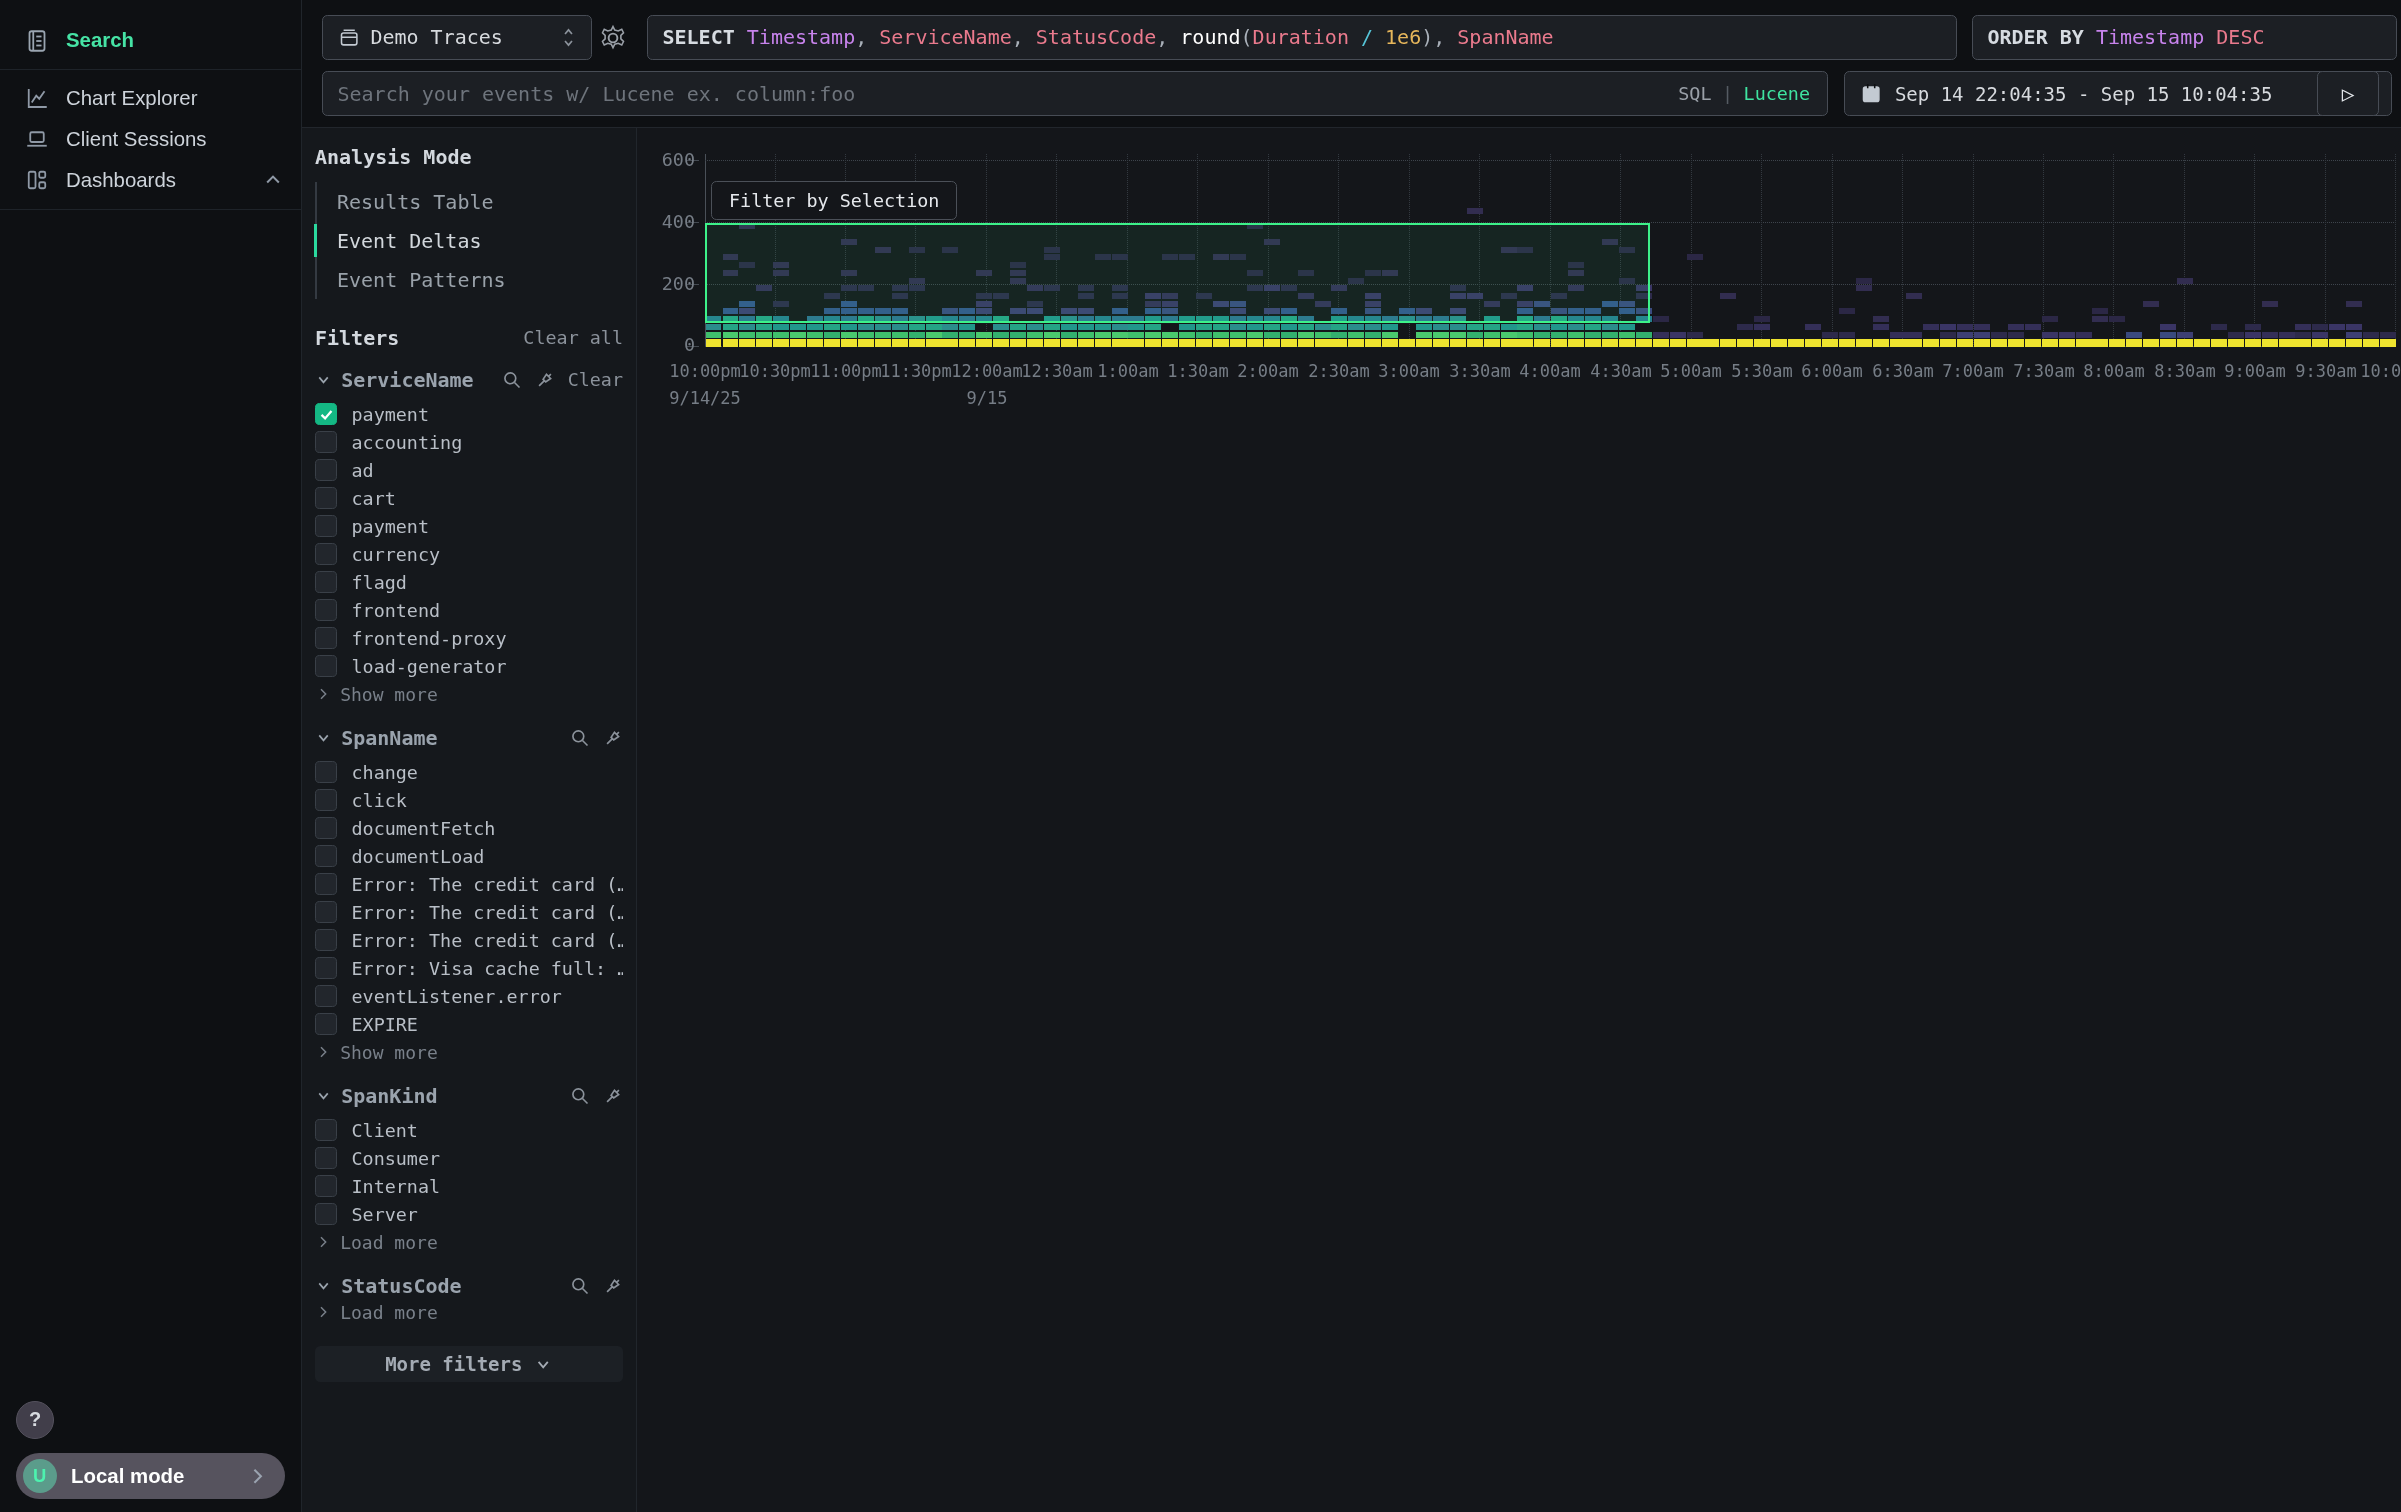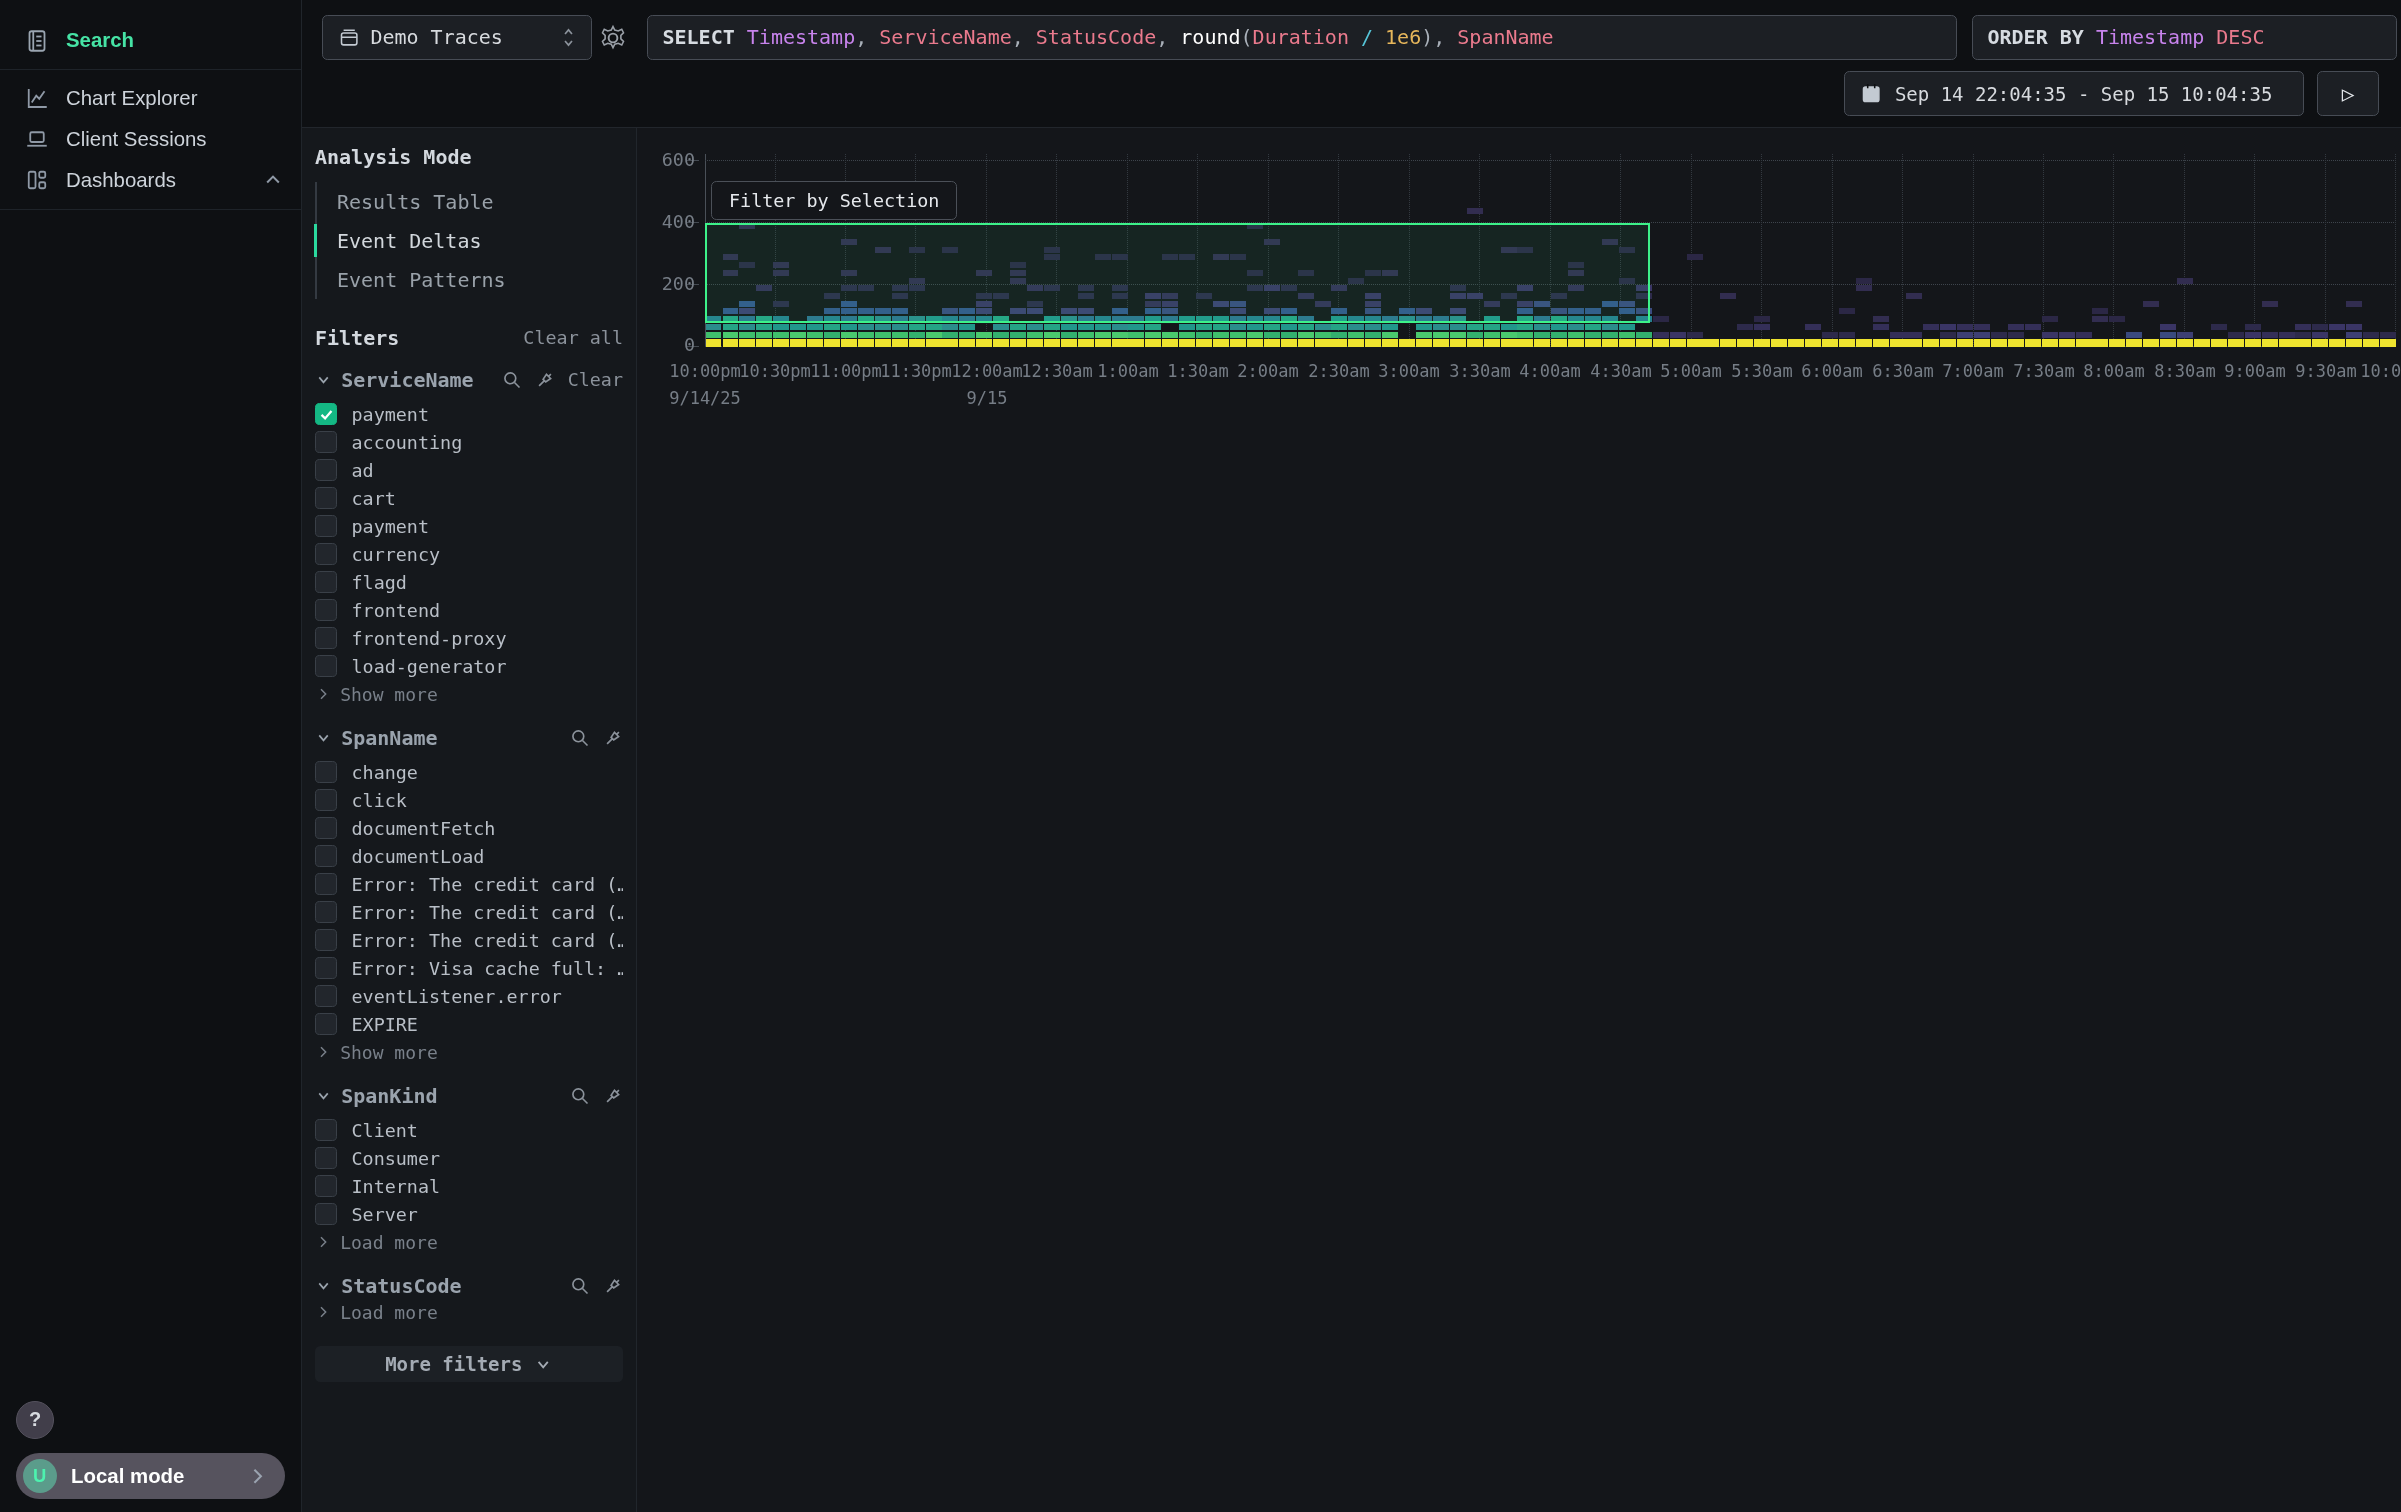--- a/index.html
+++ b/index.html
@@ -83,21 +83,21 @@
   .search-box { left:20px; top:71px; width:1506px; padding-right:17px; }
   .search-box input {
     flex:1; background:transparent; border:none; outline:none; color:#d7dade;
     font-family:"DejaVu Sans Mono", monospace; font-size:20px;
   }
   .search-box input::placeholder { color:#6e747c; }
   .lang-toggle { display:flex; align-items:center; gap:10.5px; font-size:18.4px; }
   .lang-sql { color:#9aa0a8; cursor:pointer; }
   .lang-sep { color:#555b63; }
   .lang-lucene { color:#3fe3a0; cursor:pointer; }
-  .date-box { left:1542px; top:71px; width:460px; font-size:19px; cursor:pointer; }
+  .date-box { left:1542px; top:71px; width:548px; font-size:19px; cursor:pointer; }
   .date-box .cal { display:inline-flex; margin-right:13px; }
   .run-btn { left:2015px; top:71px; width:62px; justify-content:center; cursor:pointer;
     color:#e6e9ed; font-size:21px; padding:0; }
 
   .content { flex:1; display:flex; min-height:0; background:#14161a; }
 
   
   .filters-panel {
     width:335px; flex-shrink:0; background:#15181c; border-right:0.7px solid #21262c;
     padding:17px 13px 0 13px; overflow:hidden;
@@ -241,20 +241,28 @@
             <path d="M16 3 l2 4 4 1 4-2 2 4-3 3 0 4 3 3-2 4-4-2-4 1-2 4-2-4-4-1-4 2-2-4 3-3 0-4-3-3 2-4 4 2 4-1 z" stroke-width="1.8"></path>
           </svg>
       </span>
       <div class="tb-input sql-box">
         <span><span class="tok-kw">SELECT </span><span class="tok-purple">Timestamp</span><span class="tok-punct">, </span><span class="tok-red">ServiceName</span><span class="tok-punct">, </span><span class="tok-red">StatusCode</span><span class="tok-punct">, </span><span class="tok-fn">round</span><span class="tok-punct">(</span><span class="tok-red">Duration</span><span class="tok-punct"> </span><span class="tok-op">/</span><span class="tok-punct"> </span><span class="tok-num">1e6</span><span class="tok-punct">)</span><span class="tok-punct">, </span><span class="tok-red">SpanName</span></span>
       </div>
       <div class="tb-input order-box">
         <span><span class="tok-kw">ORDER BY </span><span class="tok-purple">Timestamp</span><span class="tok-punct"> </span><span class="tok-red">DESC</span></span>
       </div>
 
+      <div class="tb-input search-box">
+        <input type="text" placeholder="Search your events w/ Lucene ex. column:foo" style="">
+        <span class="lang-toggle">
+          <span class="lang-sql">SQL</span>
+          <span class="lang-sep">|</span>
+          <span class="lang-lucene">Lucene</span>
+        </span>
+      </div>
       <div class="tb-input date-box">
         <span class="cal">
           <svg viewBox="0 0 32 32" width="22.4" height="22.4" fill="none" stroke="#c3cad2" stroke-width="2.2">
               <rect x="5" y="7" width="22" height="21" rx="3" fill="#c3cad2"></rect>
               <line x1="11" y1="3" x2="11" y2="9" stroke="#0e1013"></line>
               <line x1="21" y1="3" x2="21" y2="9" stroke="#0e1013"></line>
             </svg>
         </span>
         <span>Sep 14 22:04:35 - Sep 15 10:04:35</span>
       </div>

